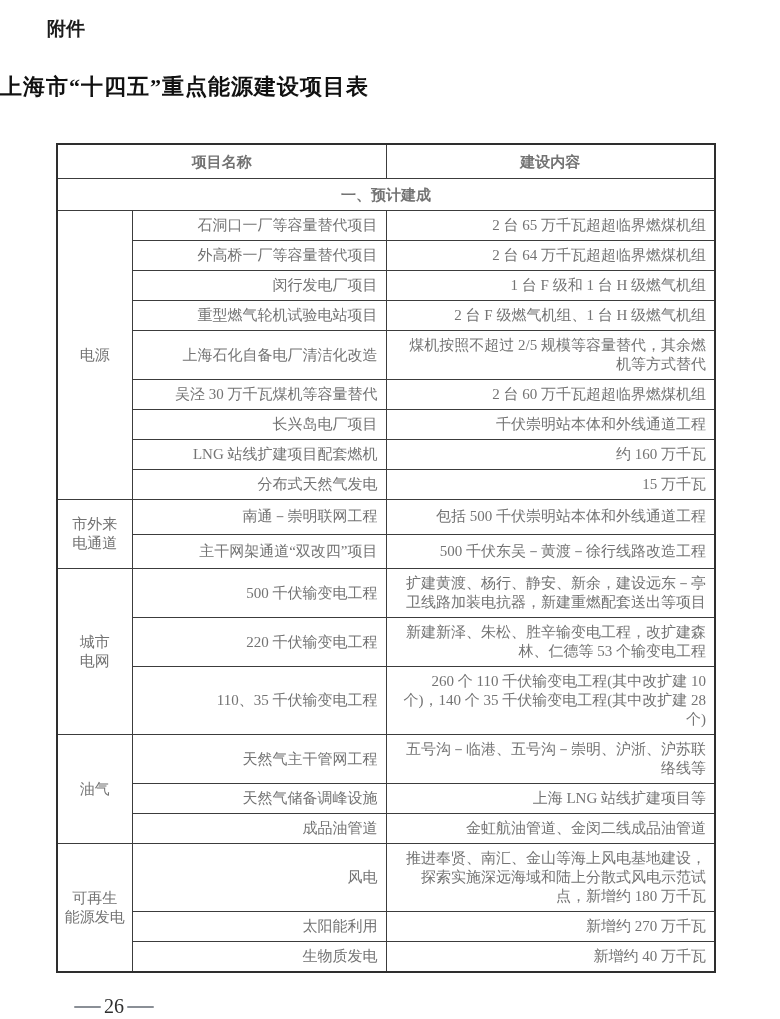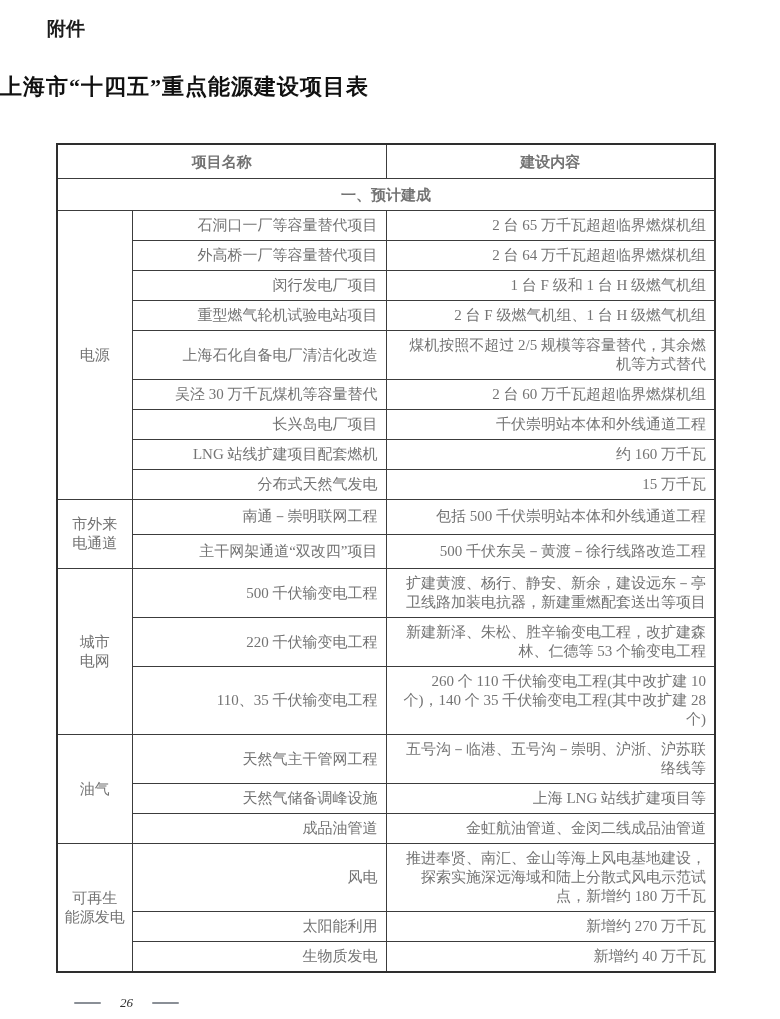--- a/index.html
+++ b/index.html
@@ -44,22 +44,22 @@
     padding: 6px 16px;
   }
   td.cat-cell {
     text-align: center; padding: 15px 2px;
     white-space: pre-line;
   }
   td.name-cell { text-align: right; padding: 5px 8px 5px 11px; }
   td.content-cell { text-align: right; padding: 5px 8px 5px 10px; }
   .footer {
     position: absolute; left: 74px; top: 995px;
-    display: flex; align-items: center; gap: 19px;
-    font-size: 13px; color: #2f2f2f; font-style: italic;
+    display: flex; align-items: center; gap: 3px;
+    font-size: 20px; color: #2f2f2f;
   }
   .footer .dash {
     display: inline-block; width: 27px; height: 2px;
     background: #8a8f96; border-radius: 1px;
   }
 </style>
 </head>
 <body>
 
 <div class="attachment">附件</div>

